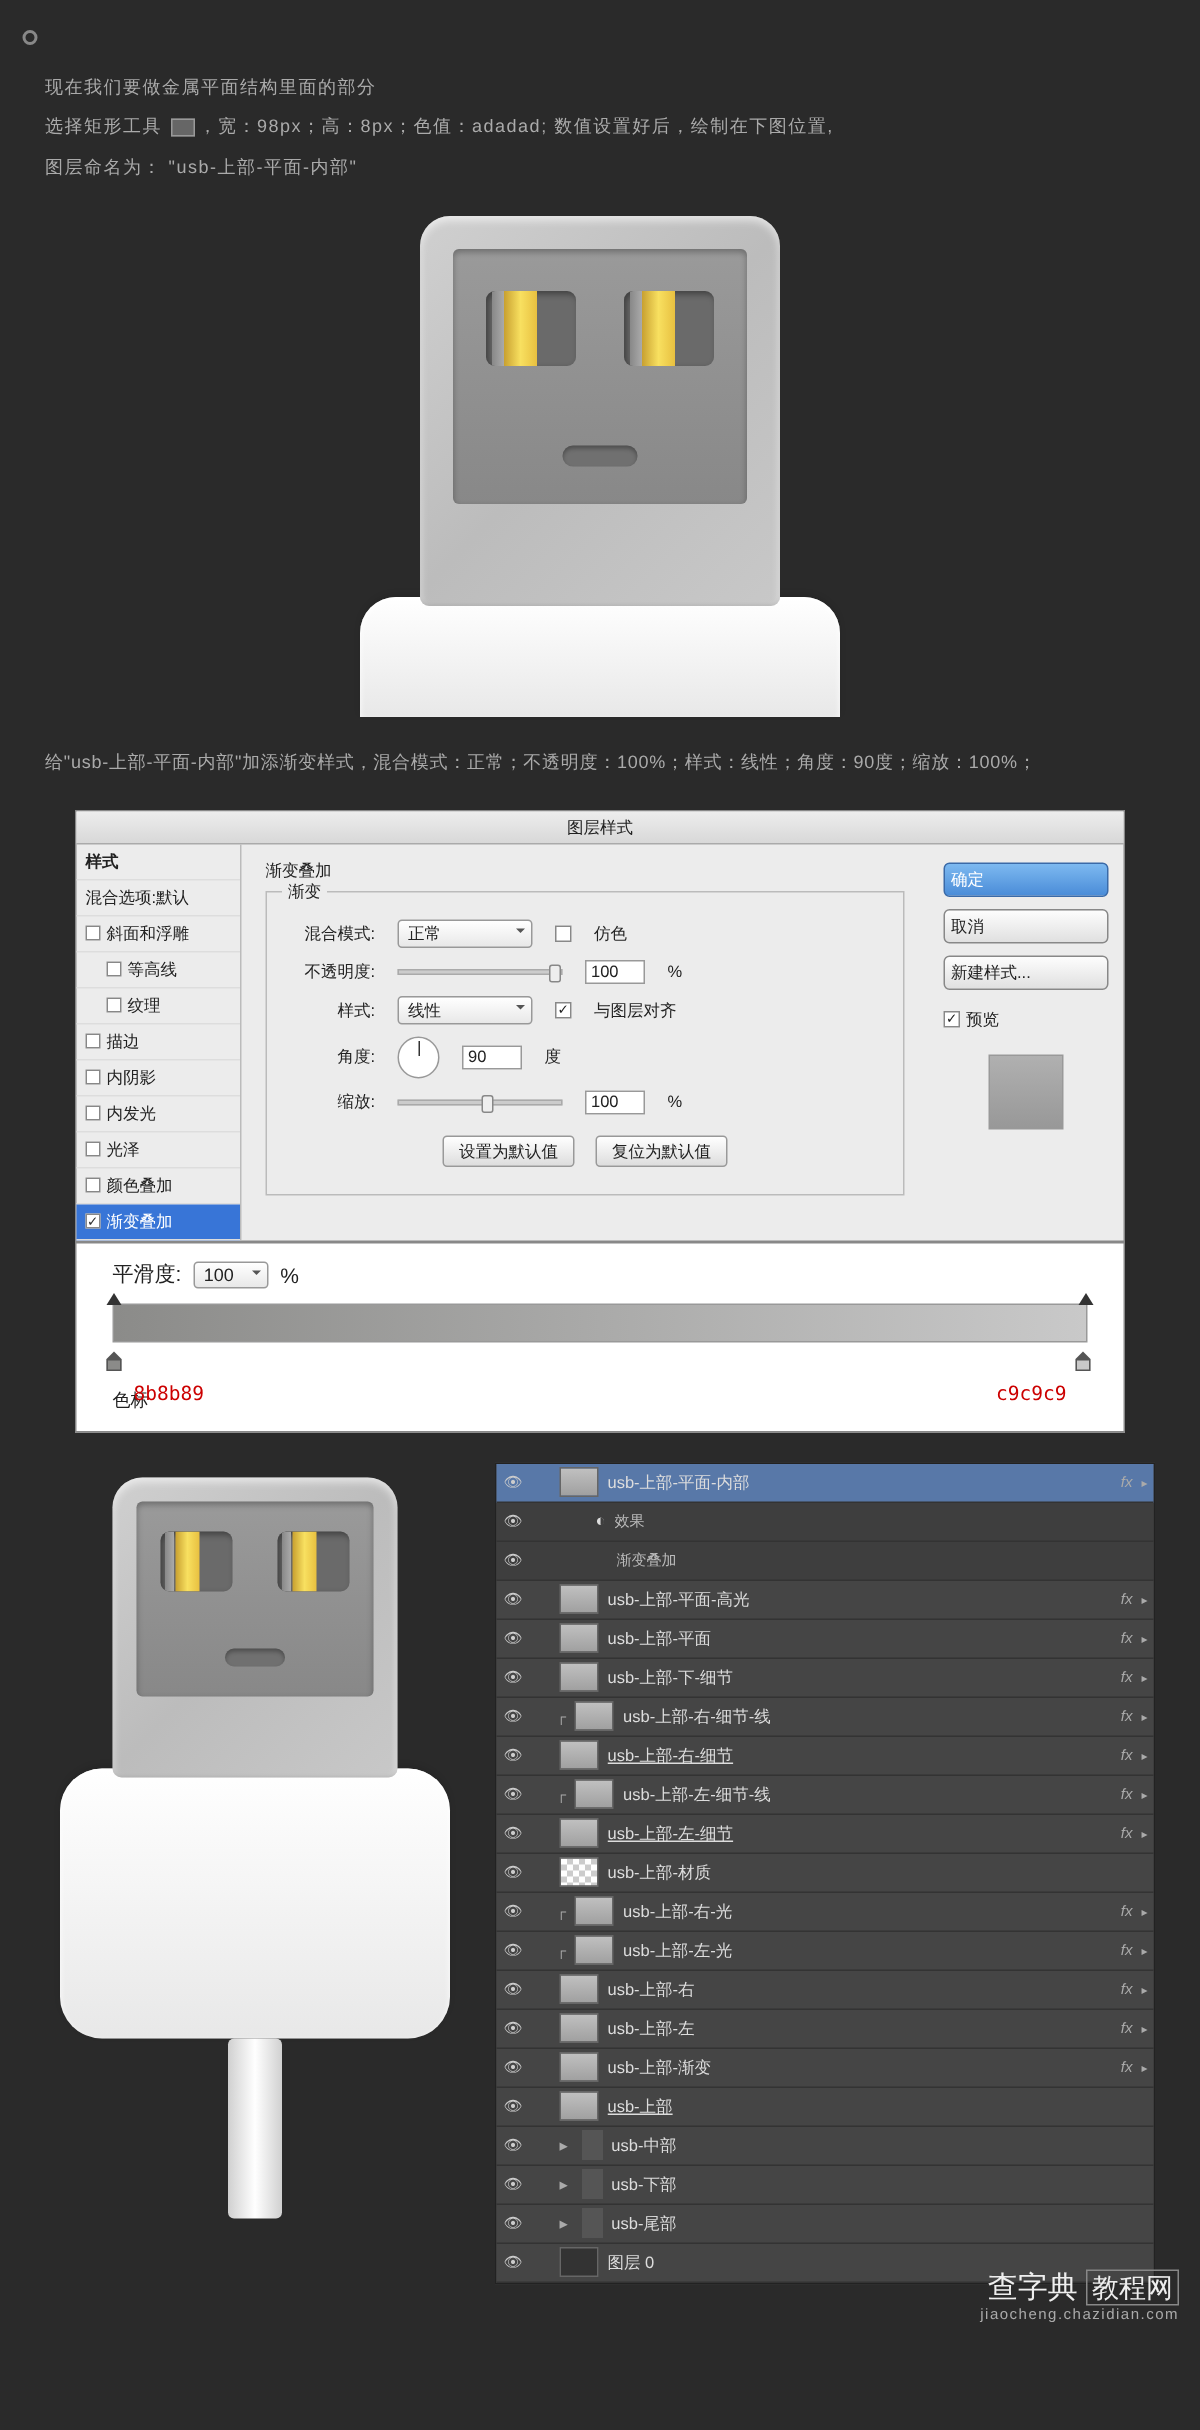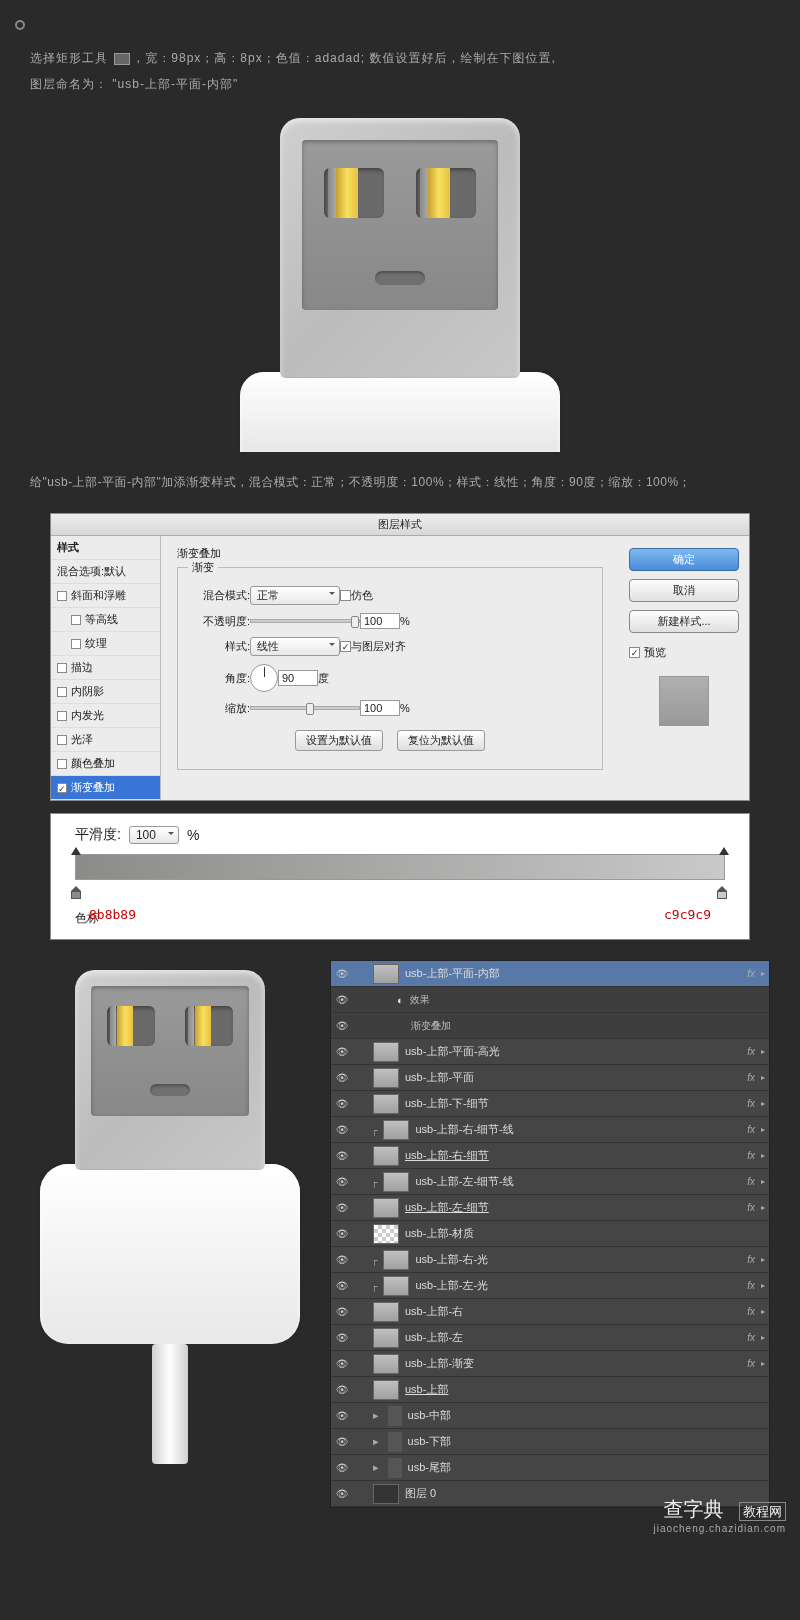--- a/index.html
+++ b/index.html
@@ -16,46 +16,46 @@
 .hole{position:absolute;top:28px;width:60px;height:50px;background:#6a6a6a;border-radius:6px;box-shadow:inset 2px 2px 4px rgba(0,0,0,.4);overflow:hidden}
 .hole.l{left:22px}.hole.r{right:22px}
 .contact-y{position:absolute;top:0;bottom:0;left:12px;width:22px;background:linear-gradient(90deg,#c8a030,#f8e060,#e8c040)}
 .contact-l{position:absolute;top:0;bottom:0;left:4px;width:8px;background:linear-gradient(90deg,#888,#aaa)}
 .mouth{position:absolute;bottom:25px;left:50%;transform:translateX(-50%);width:50px;height:14px;background:#707070;border-radius:7px;box-shadow:inset 0 2px 3px rgba(0,0,0,.3)}
 .plastic{width:320px;height:80px;margin:0 auto;background:linear-gradient(#fff,#e8e8e8);border-radius:24px 24px 0 0;margin-top:-6px;box-shadow:inset 0 2px 4px rgba(255,255,255,.9),0 -2px 4px rgba(0,0,0,.1)}
 
 .desc{margin:20px 0;line-height:1.8;letter-spacing:.5px}
 
 
-.dialog{background:#ececec;border:1px solid #888;margin:12px auto;width:700px;color:#222;font-size:11px}
+.dialog{background:#ececec;border:1px solid #888;margin:0 auto;width:700px;color:#222;font-size:11px}
 .dlg-title{background:linear-gradient(#ededed,#d8d8d8);text-align:center;padding:3px;border-bottom:1px solid #aaa}
 .dlg-body{display:flex}
 .dlg-left{width:110px;border-right:1px solid #bbb}
 .dlg-left .row{padding:4px 6px;border-bottom:1px solid #ddd;display:flex;align-items:center;gap:4px}
 .dlg-left .hdr{font-weight:bold}
 .dlg-left .sel{background:#3875d7;color:#fff}
 .chk{width:10px;height:10px;border:1px solid #888;background:#fff;display:inline-block}
 .chk.on::after{content:"✓";font-size:9px;color:#333;position:relative;top:-2px}
 .dlg-mid{flex:1;padding:10px 16px}
 .fieldset{border:1px solid #bbb;padding:10px 12px;position:relative}
 .legend{position:absolute;top:-8px;left:10px;background:#ececec;padding:0 4px}
-.fr{display:flex;align-items:center;gap:0;margin:8px 0}
+.fr{display:flex;align-items:center;gap:15px;margin:8px 0}
 .lbl{width:60px;text-align:right}
 .sel-box{background:linear-gradient(#fff,#e8e8e8);border:1px solid #999;border-radius:3px;padding:1px 18px 1px 6px;min-width:90px;position:relative}
 .sel-box::after{content:"";position:absolute;right:4px;top:5px;border:3px solid transparent;border-top-color:#555}
 .grad-prev{width:100px;height:14px;border:1px solid #888;background:linear-gradient(90deg,#8b8b89,#c9c9c9)}
 .num{width:40px;border:1px solid #999;padding:1px 3px;background:#fff;text-align:left}
 .slider{width:110px;height:4px;background:#ccc;border:1px solid #aaa;position:relative}
 .slider .knob{position:absolute;top:-4px;width:8px;height:12px;background:#eee;border:1px solid #888;border-radius:2px}
 .dial{width:28px;height:28px;border:1px solid #999;border-radius:50%;background:#fff;position:relative}
 .dial::after{content:"";position:absolute;left:50%;top:2px;width:1px;height:10px;background:#333}
 .chk2{width:11px;height:11px;border:1px solid #888;background:#fff;display:inline-flex;align-items:center;justify-content:center;font-size:9px}
 .btn-small{background:linear-gradient(#fff,#ddd);border:1px solid #999;border-radius:3px;padding:2px 10px}
 .dlg-right{width:130px;padding:12px 10px;display:flex;flex-direction:column;gap:8px}
-.btn-r{background:linear-gradient(#fdfdfd,#e0e0e0);border:1px solid #888;border-radius:4px;padding:3px 17px;text-align:center}
+.btn-r{background:linear-gradient(#fdfdfd,#e0e0e0);border:1px solid #888;border-radius:4px;padding:3px 4px;text-align:left}
 .btn-r.pri{background:linear-gradient(#7db9f0,#4a8cd8);border-color:#3a6aa8;color:#fff}
 .prev-box{width:50px;height:50px;border:1px solid #999;background:linear-gradient(#b0b0b0,#989898);margin-top:8px;align-self:center}
 
 
 .grad-edit{background:#fff;border:1px solid #888;width:700px;margin:0 auto;padding:12px 24px;color:#222}
 .ge-top{display:flex;align-items:center;gap:8px;margin-bottom:10px}
 .ge-bar-wrap{position:relative;height:40px}
 .ge-bar{height:26px;border:1px solid #999;background:linear-gradient(90deg,#8b8b89,#c9c9c9)}
 .stop-t,.stop-b{position:absolute;width:10px;height:10px}
 .stop-t{top:-9px;border-bottom:8px solid #333;border-left:5px solid transparent;border-right:5px solid transparent}
@@ -98,20 +98,21 @@
 .watermark{position:relative;text-align:right;color:#eee;font-size:20px;padding:8px 14px;margin-top:-40px}
 .watermark .sub{font-size:10px;color:#aaa;letter-spacing:1px}
 </style>
 </head>
 <body>
 
 <div class="page">
   <div class="timeline-dot"></div>
 
   <div class="intro">
+    <p>现在我们要做金属平面结构里面的部分</p>
     <p><span>选择矩形工具 </span><span class="tool-icon"></span><span>，宽：98px；高：8px；色值：adadad; 数值设置好后，绘制在下图位置,</span></p>
     <p>图层命名为： "usb-上部-平面-内部"</p>
   </div>
 
   <div class="usb-large">
     <div class="metal">
       <div class="face">
         <div class="hole l">
             <div class="contact-l"></div>
             <div class="contact-y"></div>
@@ -432,15 +433,15 @@
           <span class="link"></span>
           <span class="thumb dark"></span>
           <span class="name">图层 0</span>
         </div>
       </div>
   </div>
 </div>
 
 <div class="watermark">
   <span>查字典</span>
-  <span style="font-size:13px;border:1px solid #888;padding:1px 3px;margin-left:10px">教程网</span>
+  <span style="font-size:18px;border:1px solid #888;padding:1px 3px;margin-left:0">教程网</span>
   <div class="sub">jiaocheng.chazidian.com</div>
 </div>
 
 </body></html>

